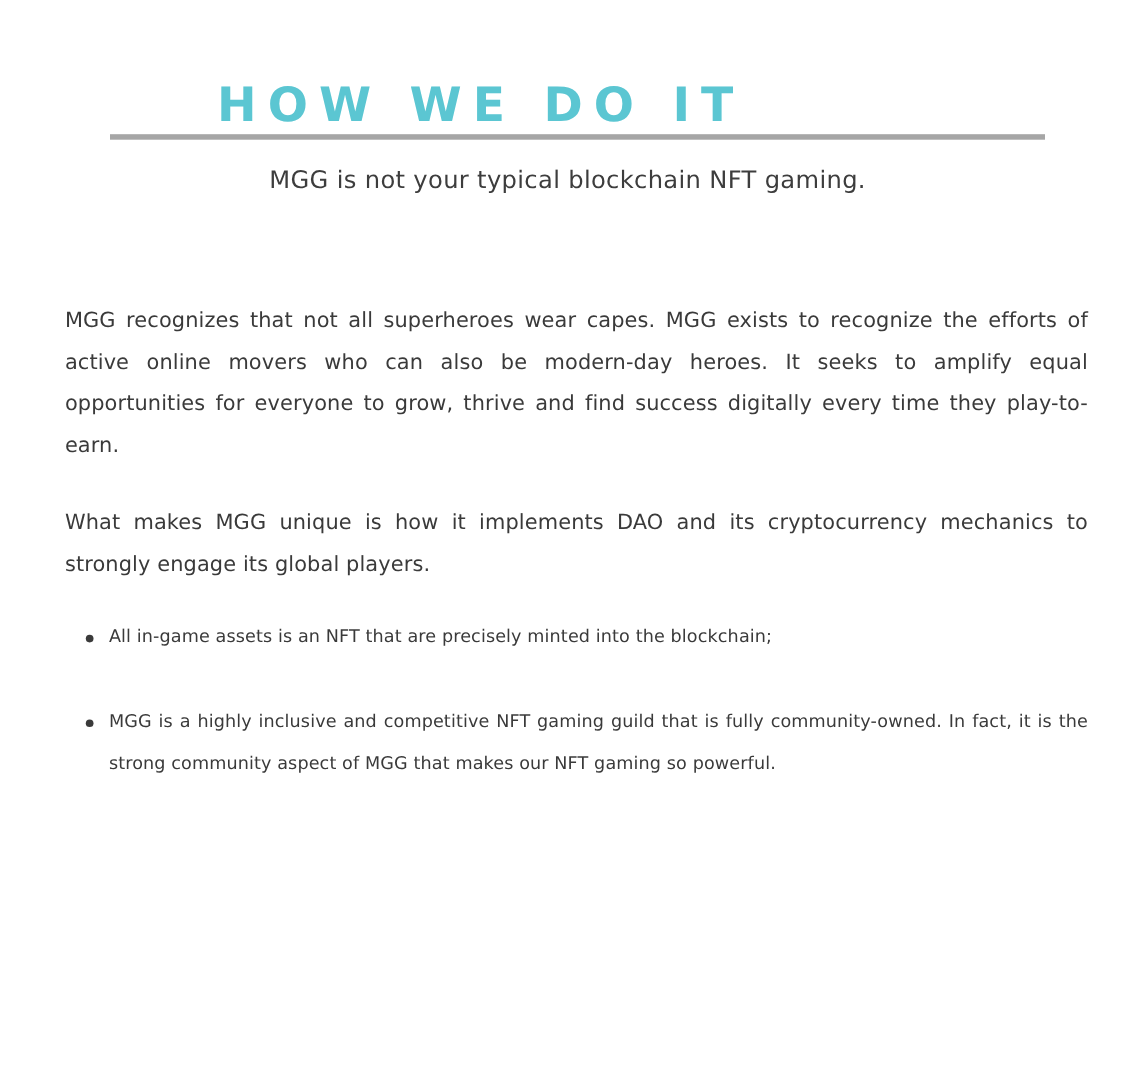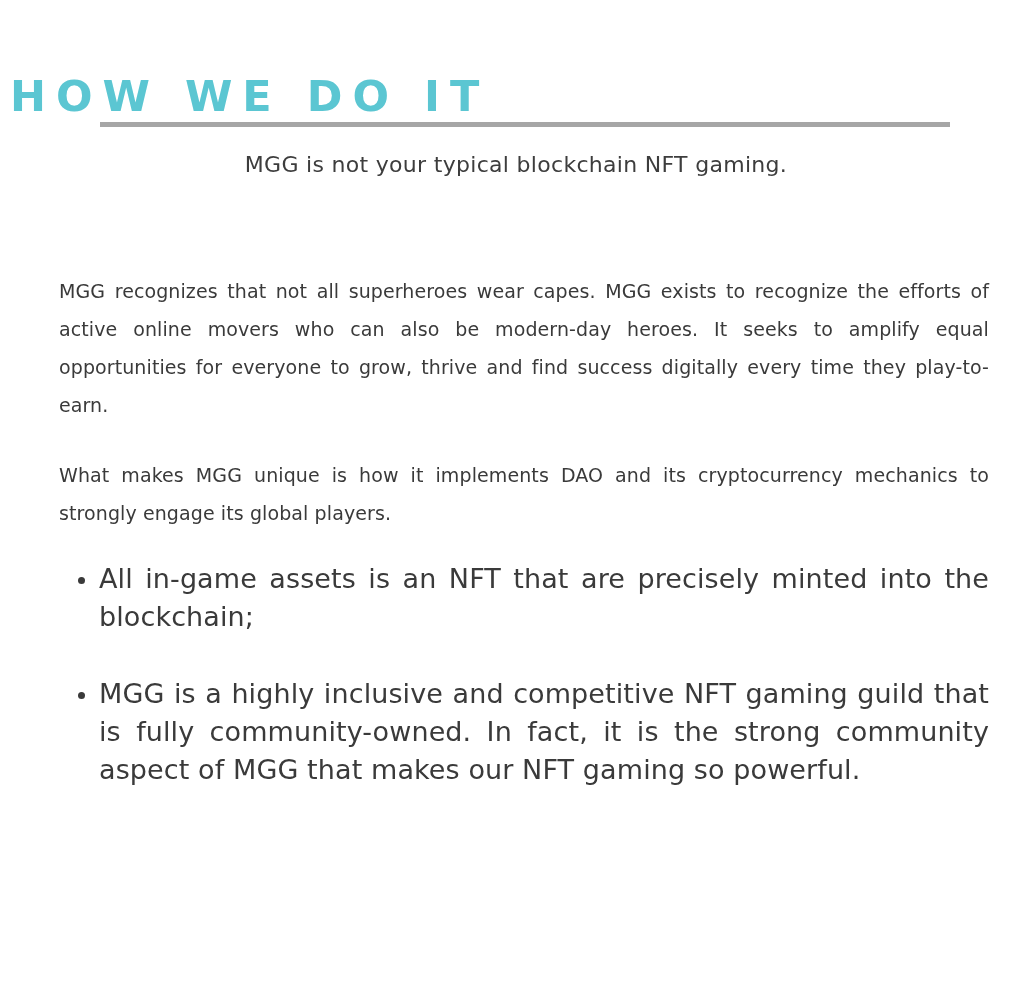--- a/index.html
+++ b/index.html
@@ -20,20 +20,21 @@
     height: 990px;
     box-sizing: border-box;
   }
 
   
   .section-heading {
     position: absolute;
     left: 0;
     top: 44px;
     width: 864px;
+    text-align: center;
     font-family: "DejaVu Sans", sans-serif;
     font-size: 43px;
     font-weight: 700;
     letter-spacing: 10px;
     text-indent: 10px;
     line-height: 1.1;
     color: #5bc6d2;
     white-space: nowrap;
   }
 
@@ -85,21 +86,21 @@
   .bullet-list {
     list-style: none;
     margin: 28px 0 0 0;
     padding: 0;
   }
 
   .bullet-item {
     position: relative;
     padding-left: 40px;
     margin-bottom: 39px;
-    font-size: 27px;
+    font-size: 16px;
     line-height: 38px;
     color: #3a3a3a;
     text-align: justify;
     text-justify: inter-word;
     letter-spacing: 0.1px;
   }
   .bullet-item:last-child {
     margin-bottom: 0;
   }
 

